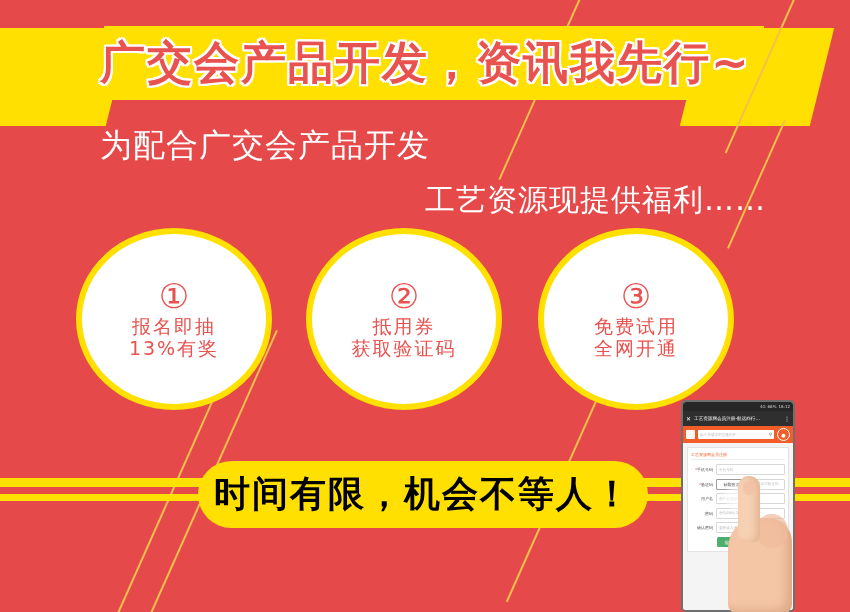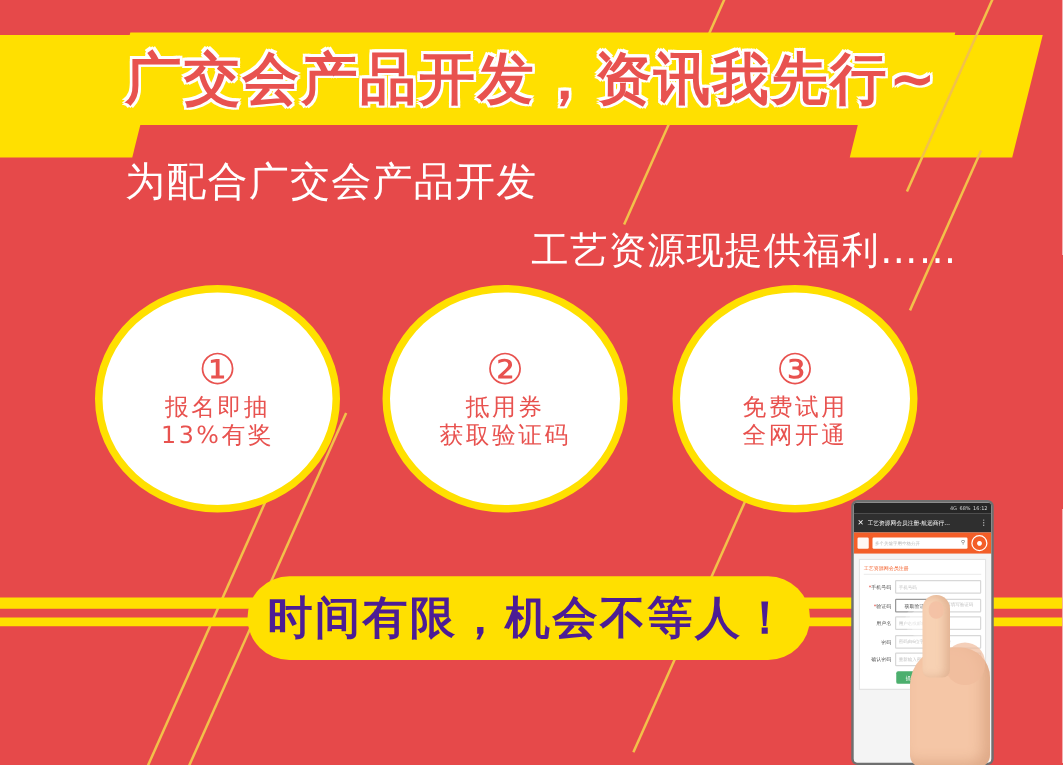--- a/index.html
+++ b/index.html
@@ -159,21 +159,21 @@
     top: 461px;
     width: 450px;
     height: 67px;
     background: #ffe000;
     border-radius: 34px;
     display: flex;
     align-items: center;
     justify-content: center;
   }
   .cta-text {
-    color: #4c1d95;
+    color: #000000;
     font-size: 36px;
     font-weight: bold;
     letter-spacing: 2px;
     white-space: nowrap;
   }
 
   
   .phone {
     position: absolute;
     left: 681px;

